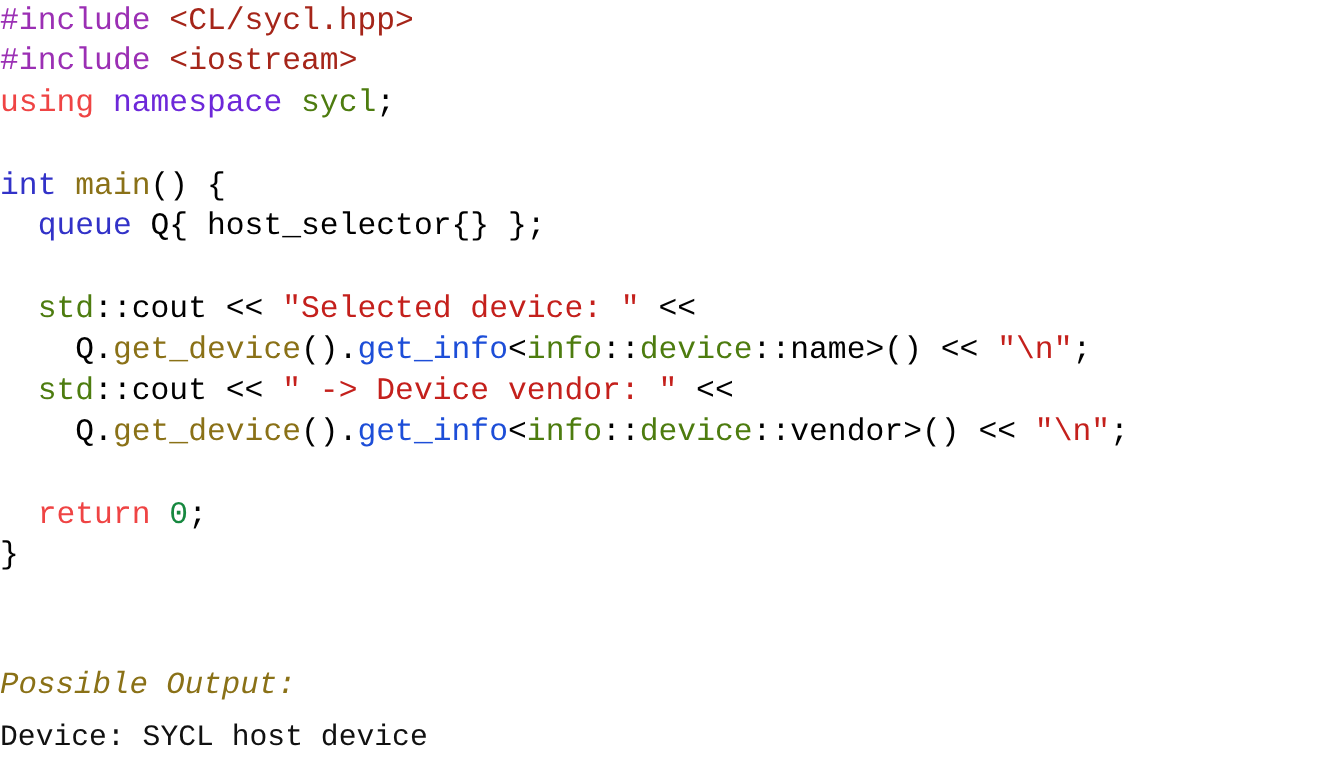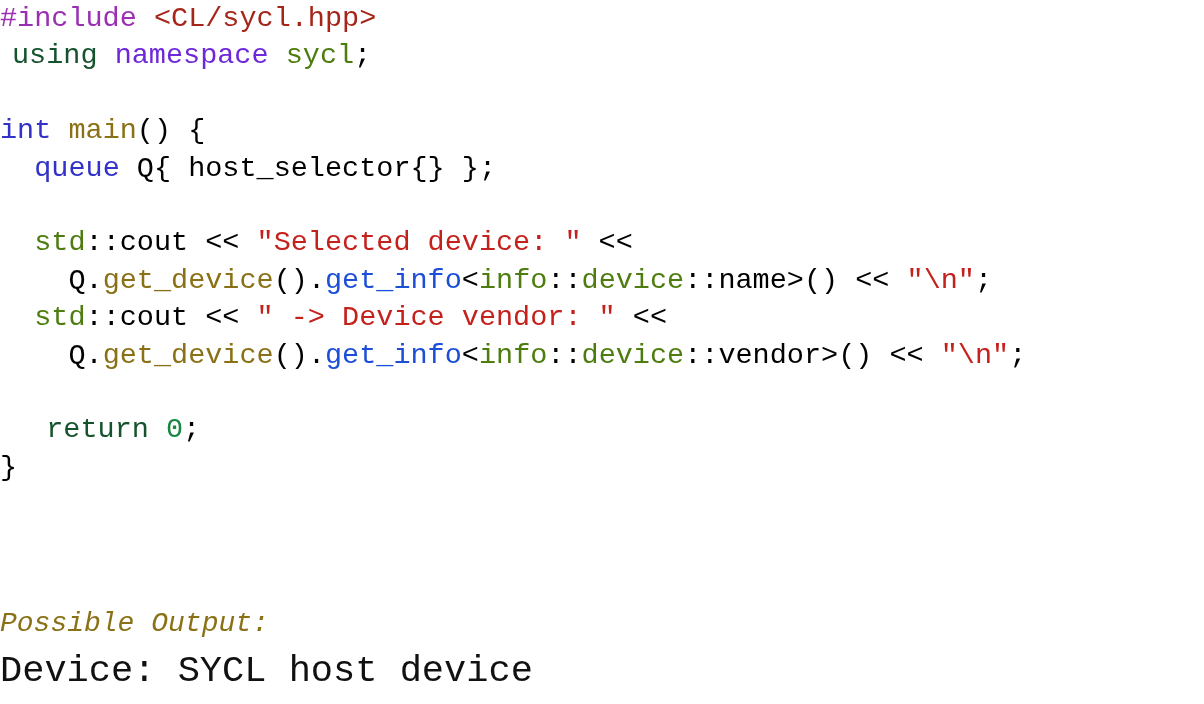--- a/index.html
+++ b/index.html
@@ -35,21 +35,21 @@
     letter-spacing: 0px;
     color: #000000;
   }
   .code-line.blank {
     color: transparent;
   }
   
   .t-plain      { color: #000000; }
   .t-preproc    { color: #9b2fb4; }
   .t-header     { color: #a52519; }
-  .t-keyword    { color: #14532d; padding-left: 12px; }
+  .t-keyword    { color: #ef4444; }
   .t-namespace  { color: #6d28d9; }
   .t-typeblue   { color: #3232c8; }
   .t-func       { color: #8a7117; }
   .t-member     { color: #1d4ed8; }
   .t-string     { color: #c4201c; }
   .t-comment    { color: #128a12; }
   .t-number     { color: #16883f; }
   .t-teal       { color: #4d7c0f; }
 
   .output-label {
@@ -61,35 +61,36 @@
     line-height: 37.4px;
     font-style: italic;
     color: #8a7117;
     white-space: pre;
   }
   .output-text {
     position: absolute;
     left: 0px;
     top: 653px;
     font-family: "Liberation Mono", "DejaVu Sans Mono", monospace;
-    font-size: 37px;
+    font-size: 27px;
     line-height: 37.4px;
     color: #111111;
     white-space: pre;
   }
 </style>
 </head>
 <body>
 
 <div id="code-figure">
 
   <div class="code-block">
 
     <span class="code-line"><span class="t-preproc">#include</span><span class="t-plain"> </span><span class="t-header">&lt;CL/sycl.hpp&gt;</span></span>
 
+    <span class="code-line"><span class="t-preproc">#include</span><span class="t-plain"> </span><span class="t-header">&lt;iostream&gt;</span></span>
 
     <span class="code-line"><span class="t-keyword">using</span><span class="t-plain"> </span><span class="t-namespace">namespace</span><span class="t-plain"> </span><span class="t-teal">sycl</span><span class="t-plain">;</span></span>
 
     <span class="code-line blank">&nbsp;</span>
 
     <span class="code-line"><span class="t-typeblue">int</span><span class="t-plain"> </span><span class="t-func">main</span><span class="t-plain">()</span><span class="t-plain"> {</span></span>
 
 
     <span class="code-line"><span class="t-plain">  </span><span class="t-typeblue">queue</span><span class="t-plain"> Q{ host_selector{} };</span></span>
 

